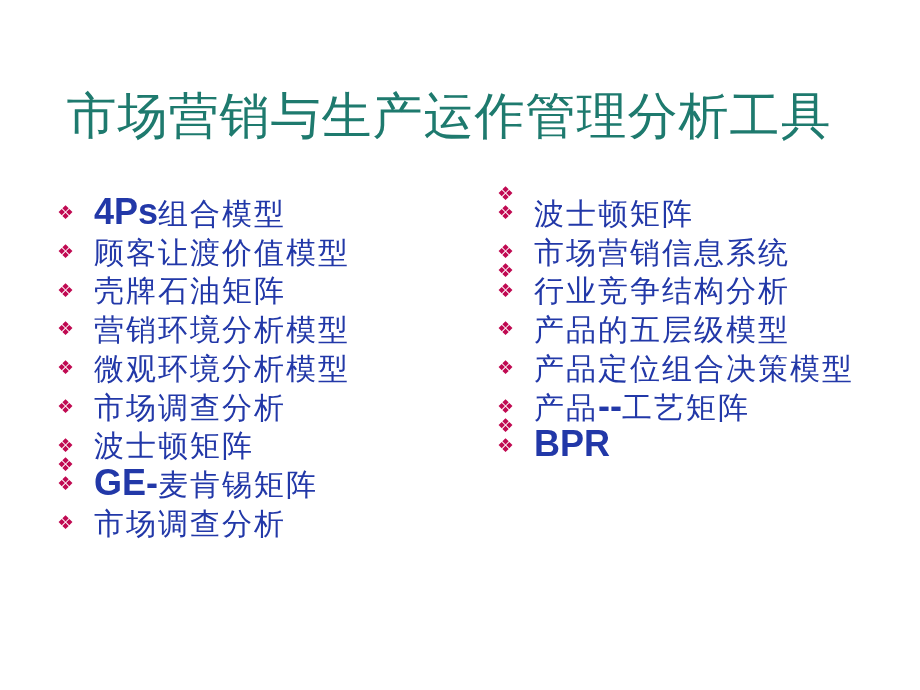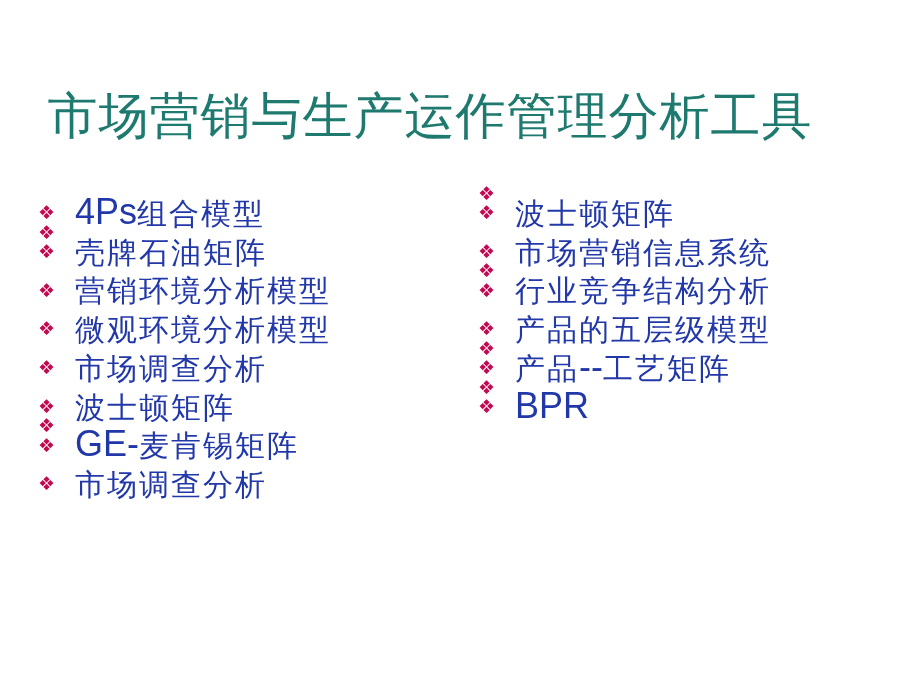--- a/index.html
+++ b/index.html
@@ -5,20 +5,21 @@
   html, body { margin:0; padding:0; }
   body {
     width:920px; height:690px; overflow:hidden;
     background:#ffffff;
     font-family:"Liberation Serif","DejaVu Serif",serif;
   }
   .slide {
     position:relative; width:860px; height:690px;
     box-sizing:border-box; padding-top:84px;
     background:var(--bg-color,#fff);
+    margin-left:19px;
   }
   .title {
     margin:0; text-align:center; font-weight:normal;
     font-size:50px; line-height:64px; letter-spacing:1px;
     color:var(--title-color,#1e7a6e);
     white-space:nowrap;
   }
   .columns {
     display:flex; margin-top:46px; padding-left:38px;
   }
@@ -32,39 +33,40 @@
     white-space:nowrap;
   }
   .bullet {
     position:absolute; left:0; top:50%; transform:translateY(-52%);
     font-size:19px; line-height:1; letter-spacing:0;
     color:var(--bullet-color,#c00a52);
     font-family:"DejaVu Sans",sans-serif;
   }
   .latin {
     font-family:"Liberation Sans","DejaVu Sans",sans-serif;
-    font-weight:normal; font-size:1.2em; line-height:1; letter-spacing:0;
+    font-weight:bold; font-size:1.2em; line-height:1; letter-spacing:0;
   }
 </style>
 </head>
 <body>
 
 <div class="slide">
 
   <h1 class="title">市场营销与生产运作管理分析工具</h1>
 
   <div class="columns">
 
     <ul class="col col-left">
       <li>
         <span class="bullet">❖</span>
         <span><span></span><b class="latin">4Ps</b><span>组合模型</span></span>
       </li>
       <li>
         <span class="bullet">❖</span>
+        <span><span></span><b class="latin"></b><span>顾客让渡价值模型</span></span>
       </li>
       <li>
         <span class="bullet">❖</span>
         <span><span></span><b class="latin"></b><span>壳牌石油矩阵</span></span>
       </li>
       <li>
         <span class="bullet">❖</span>
         <span><span></span><b class="latin"></b><span>营销环境分析模型</span></span>
       </li>
       <li>
@@ -110,20 +112,21 @@
       <li>
         <span class="bullet">❖</span>
         <span><span></span><b class="latin"></b><span>行业竞争结构分析</span></span>
       </li>
       <li>
         <span class="bullet">❖</span>
         <span><span></span><b class="latin"></b><span>产品的五层级模型</span></span>
       </li>
       <li>
         <span class="bullet">❖</span>
+        <span><span></span><b class="latin"></b><span>产品定位组合决策模型</span></span>
       </li>
       <li>
         <span class="bullet">❖</span>
         <span><span>产品</span><b class="latin">--</b><span>工艺矩阵</span></span>
       </li>
       <li>
         <span class="bullet">❖</span>
       </li>
       <li>
         <span class="bullet">❖</span>

